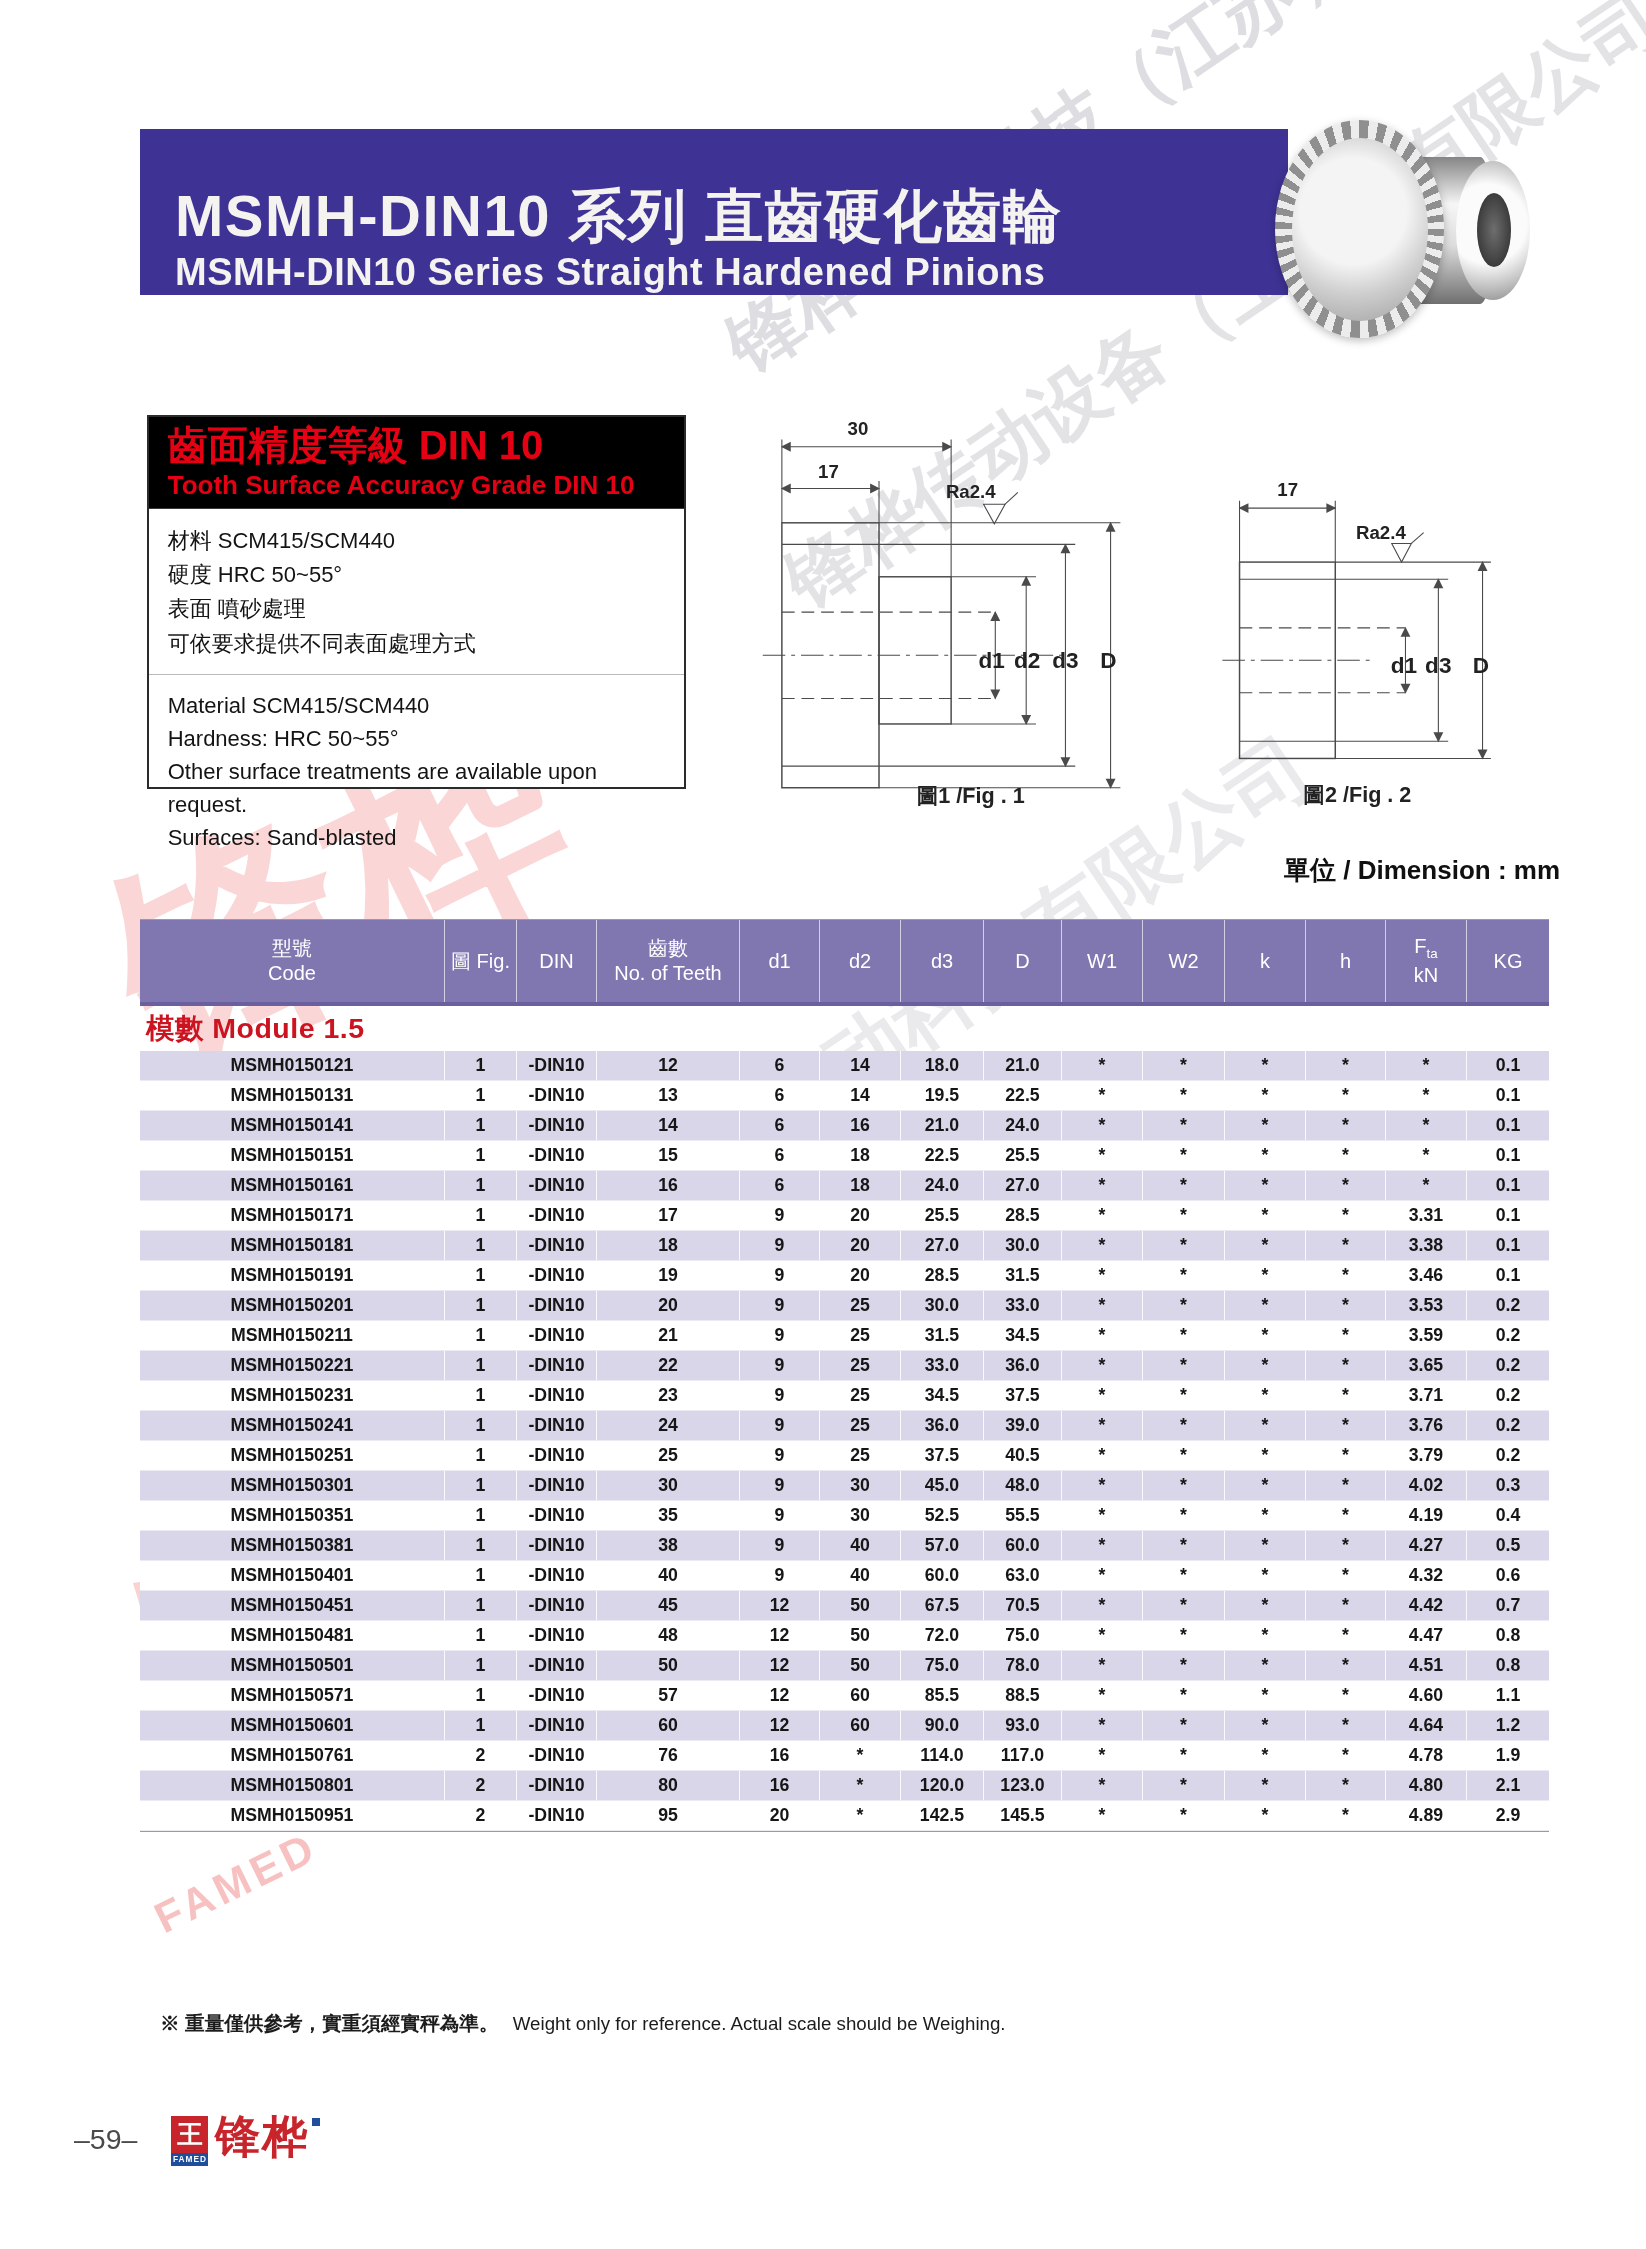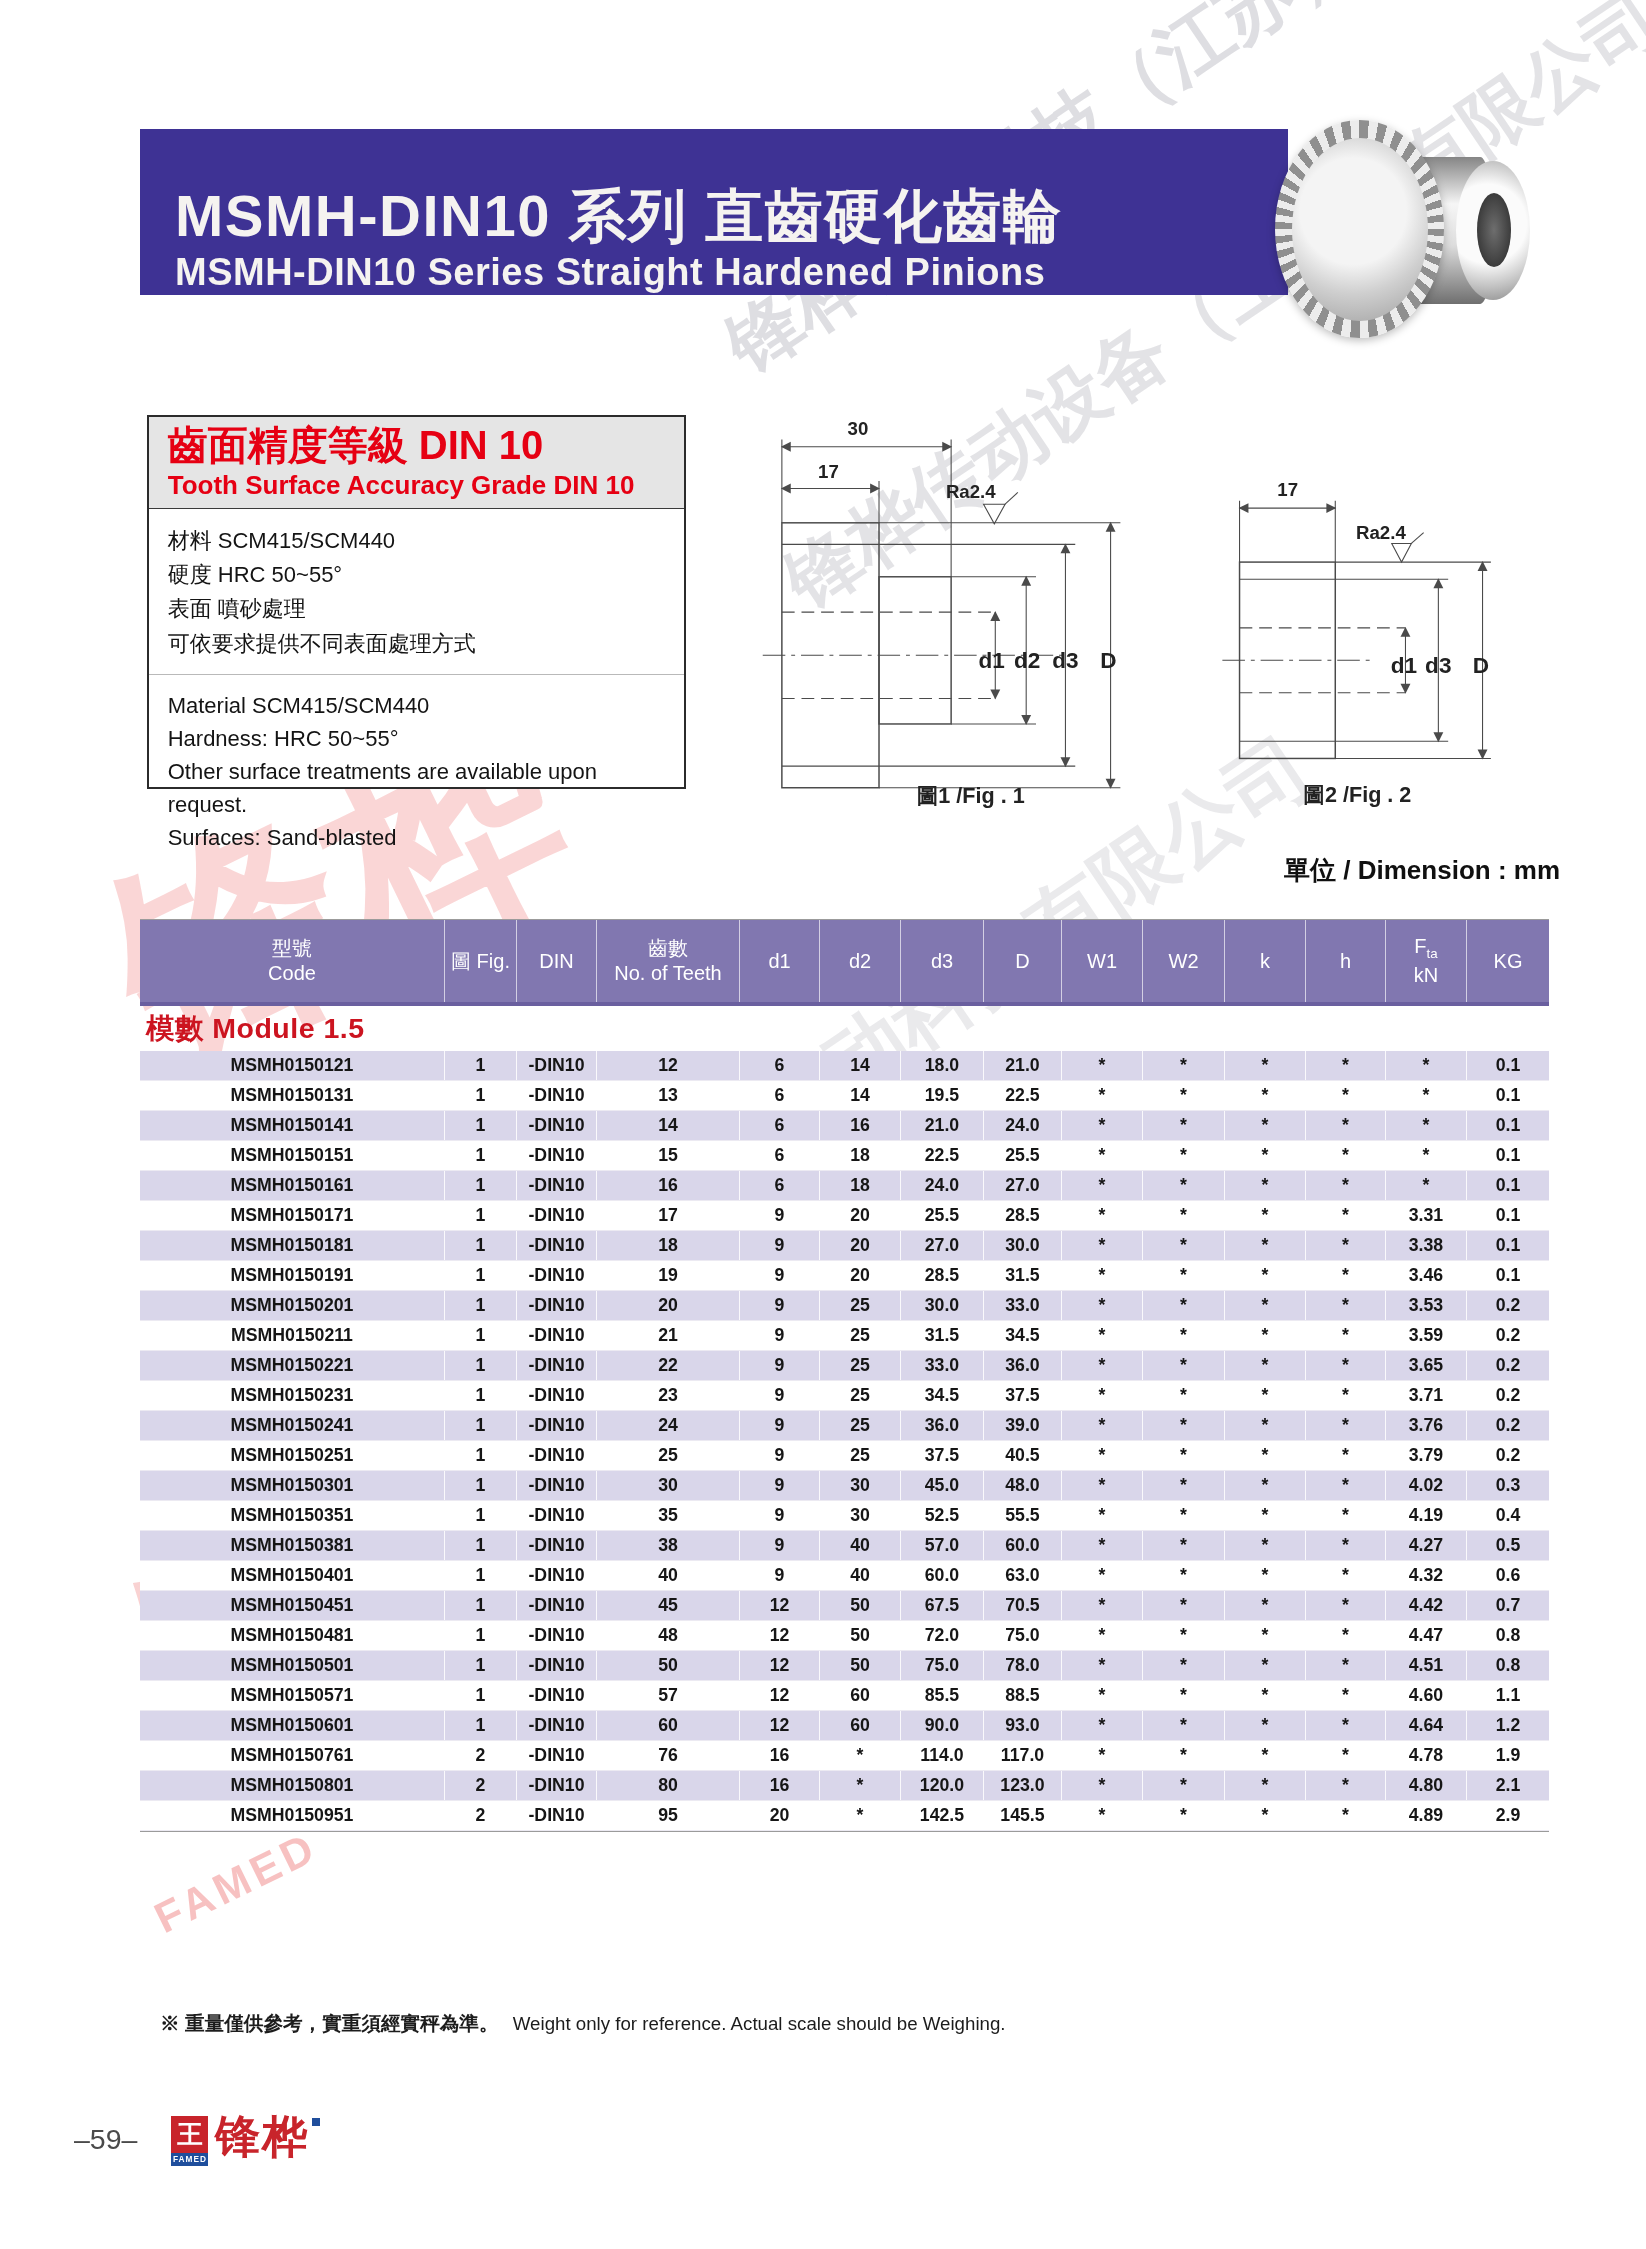--- a/index.html
+++ b/index.html
@@ -22,21 +22,21 @@
   .gear .collar{position:absolute;left:117px;top:43px;width:101px;height:147px;border-radius:12.8px/46%;
       background:linear-gradient(#858585,#f6f6f6 32%,#dddddd 60%,#6f6f6f);}
   .gear .cap{position:absolute;left:181px;top:47px;width:74px;height:139px;border-radius:50%;
       background:radial-gradient(circle at 42% 45%,#fbfbfb 0 45%,#c2c2c2 72%,#838383 100%);}
   .gear .bore{position:absolute;left:202px;top:79px;width:34px;height:74px;border-radius:50%;
       background:radial-gradient(#6e6e6e,#3c3c3c 70%,#2a2a2a);}
 
   
   .infobox{position:absolute;left:147px;top:415px;width:539px;height:374px;border:2px solid #2b2b2b;
            box-sizing:border-box;background:#fff;}
-  .infobox .head{height:92px;background:#e5e5e5;border-bottom:1.5px solid #3a3a3a;
+  .infobox .head{height:92px;background:#000000;border-bottom:1.5px solid #3a3a3a;
                  display:flex;flex-direction:column;justify-content:center;padding-left:18.7px;box-sizing:border-box;}
   .infobox .head .h-zh{color:#e60013;font-size:40px;font-weight:bold;line-height:1.05;}
   .infobox .head .h-en{color:#e60013;font-size:26px;font-weight:bold;margin-top:3.9px;}
   .infobox .sec{padding:14.7px 17.7px 12.8px 18.7px;}
   .infobox .sec.zh{border-bottom:1.5px solid #b9b9b9;}
   .infobox .line-zh{font-size:22px;color:#141414;line-height:1.56;font-weight:500;}
   .infobox .line-en{font-size:22px;color:#141414;line-height:1.5;font-weight:500;}
 
   
   .fig1{position:absolute;left:749px;top:400px;width:444px;height:410px;}

